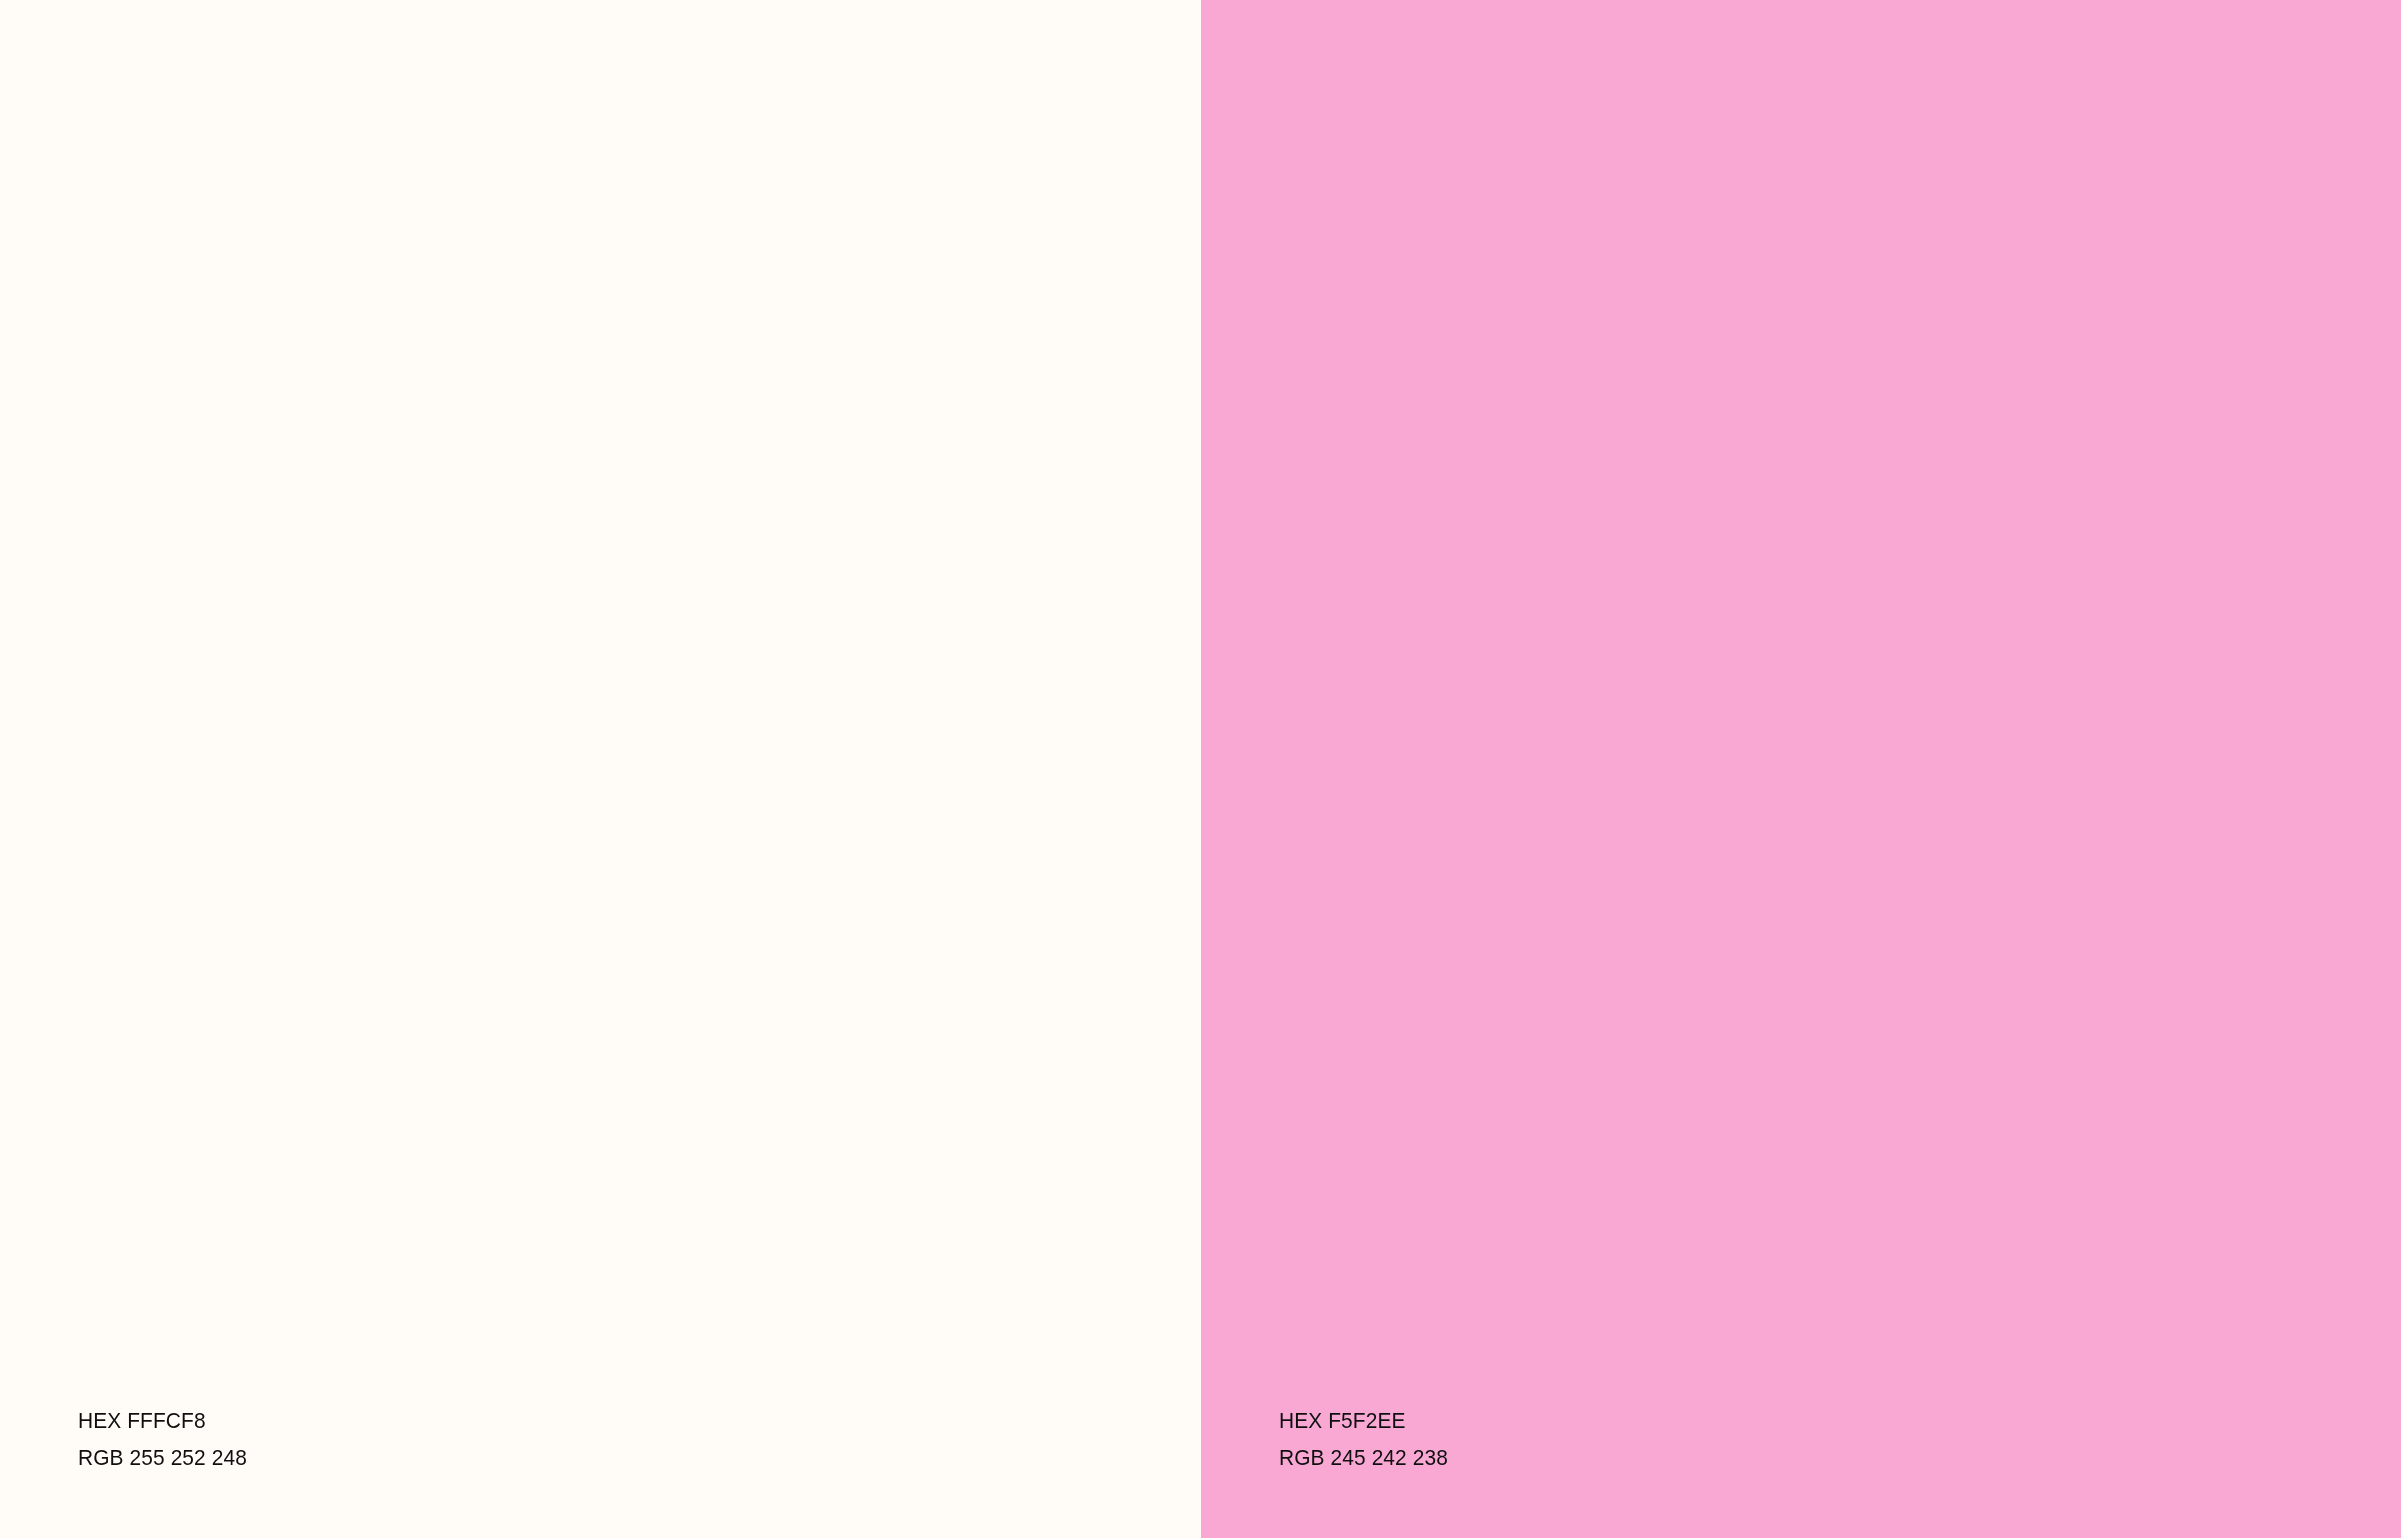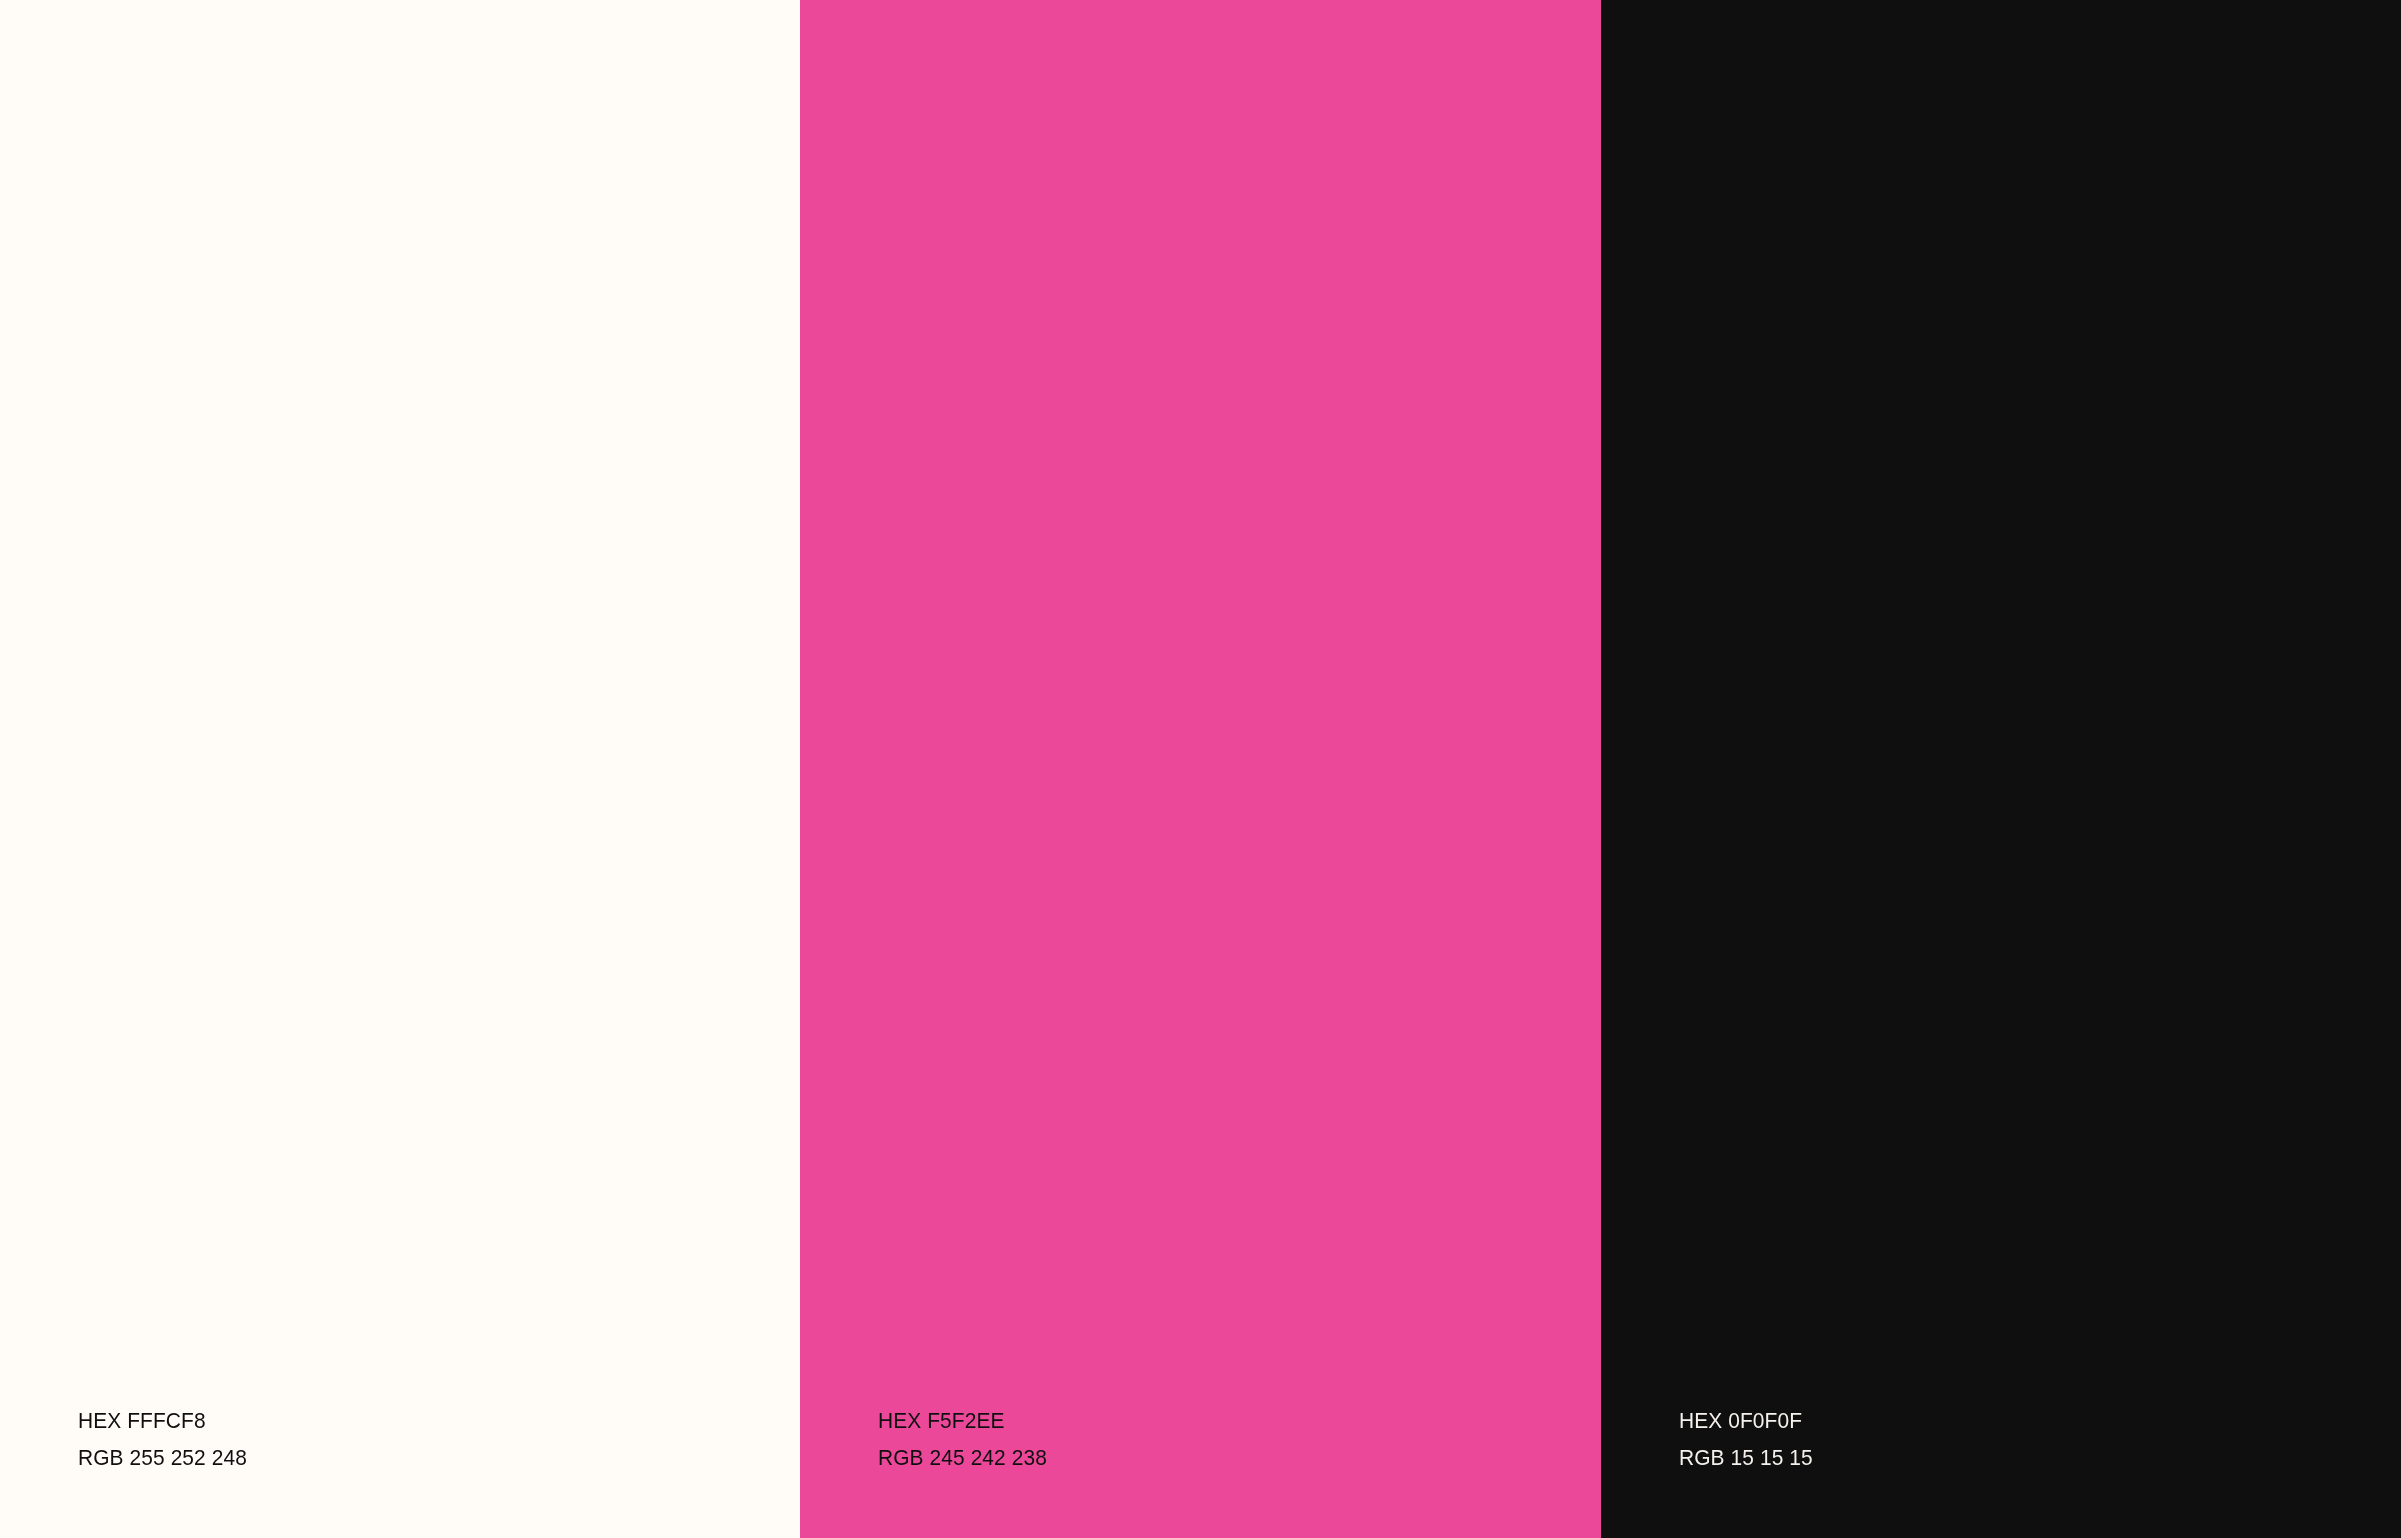--- a/index.html
+++ b/index.html
@@ -58,29 +58,23 @@
 
 <div class="palette">
 
   <div class="swatch" style="background-color: rgb(255, 252, 248); color: rgb(15, 15, 15);">
     <div class="swatch-labels">
       <div class="label-line">HEX FFFCF8</div>
       <div class="label-line">RGB 255 252 248</div>
     </div>
   </div>
 
-  <div class="swatch" style="background-color: #ec4899; color: rgb(15, 15, 15);">
+  <div class="swatch" style="background-color: #f9a8d4; color: rgb(15, 15, 15);">
     <div class="swatch-labels">
       <div class="label-line">HEX F5F2EE</div>
       <div class="label-line">RGB 245 242 238</div>
     </div>
   </div>
 
 
-  <div class="swatch" style="background-color: rgb(15, 15, 15); color: rgb(245, 242, 238);">
-    <div class="swatch-labels">
-      <div class="label-line">HEX 0F0F0F</div>
-      <div class="label-line">RGB 15 15 15</div>
-    </div>
-  </div>
 
 </div>
 
 
 </body></html>

